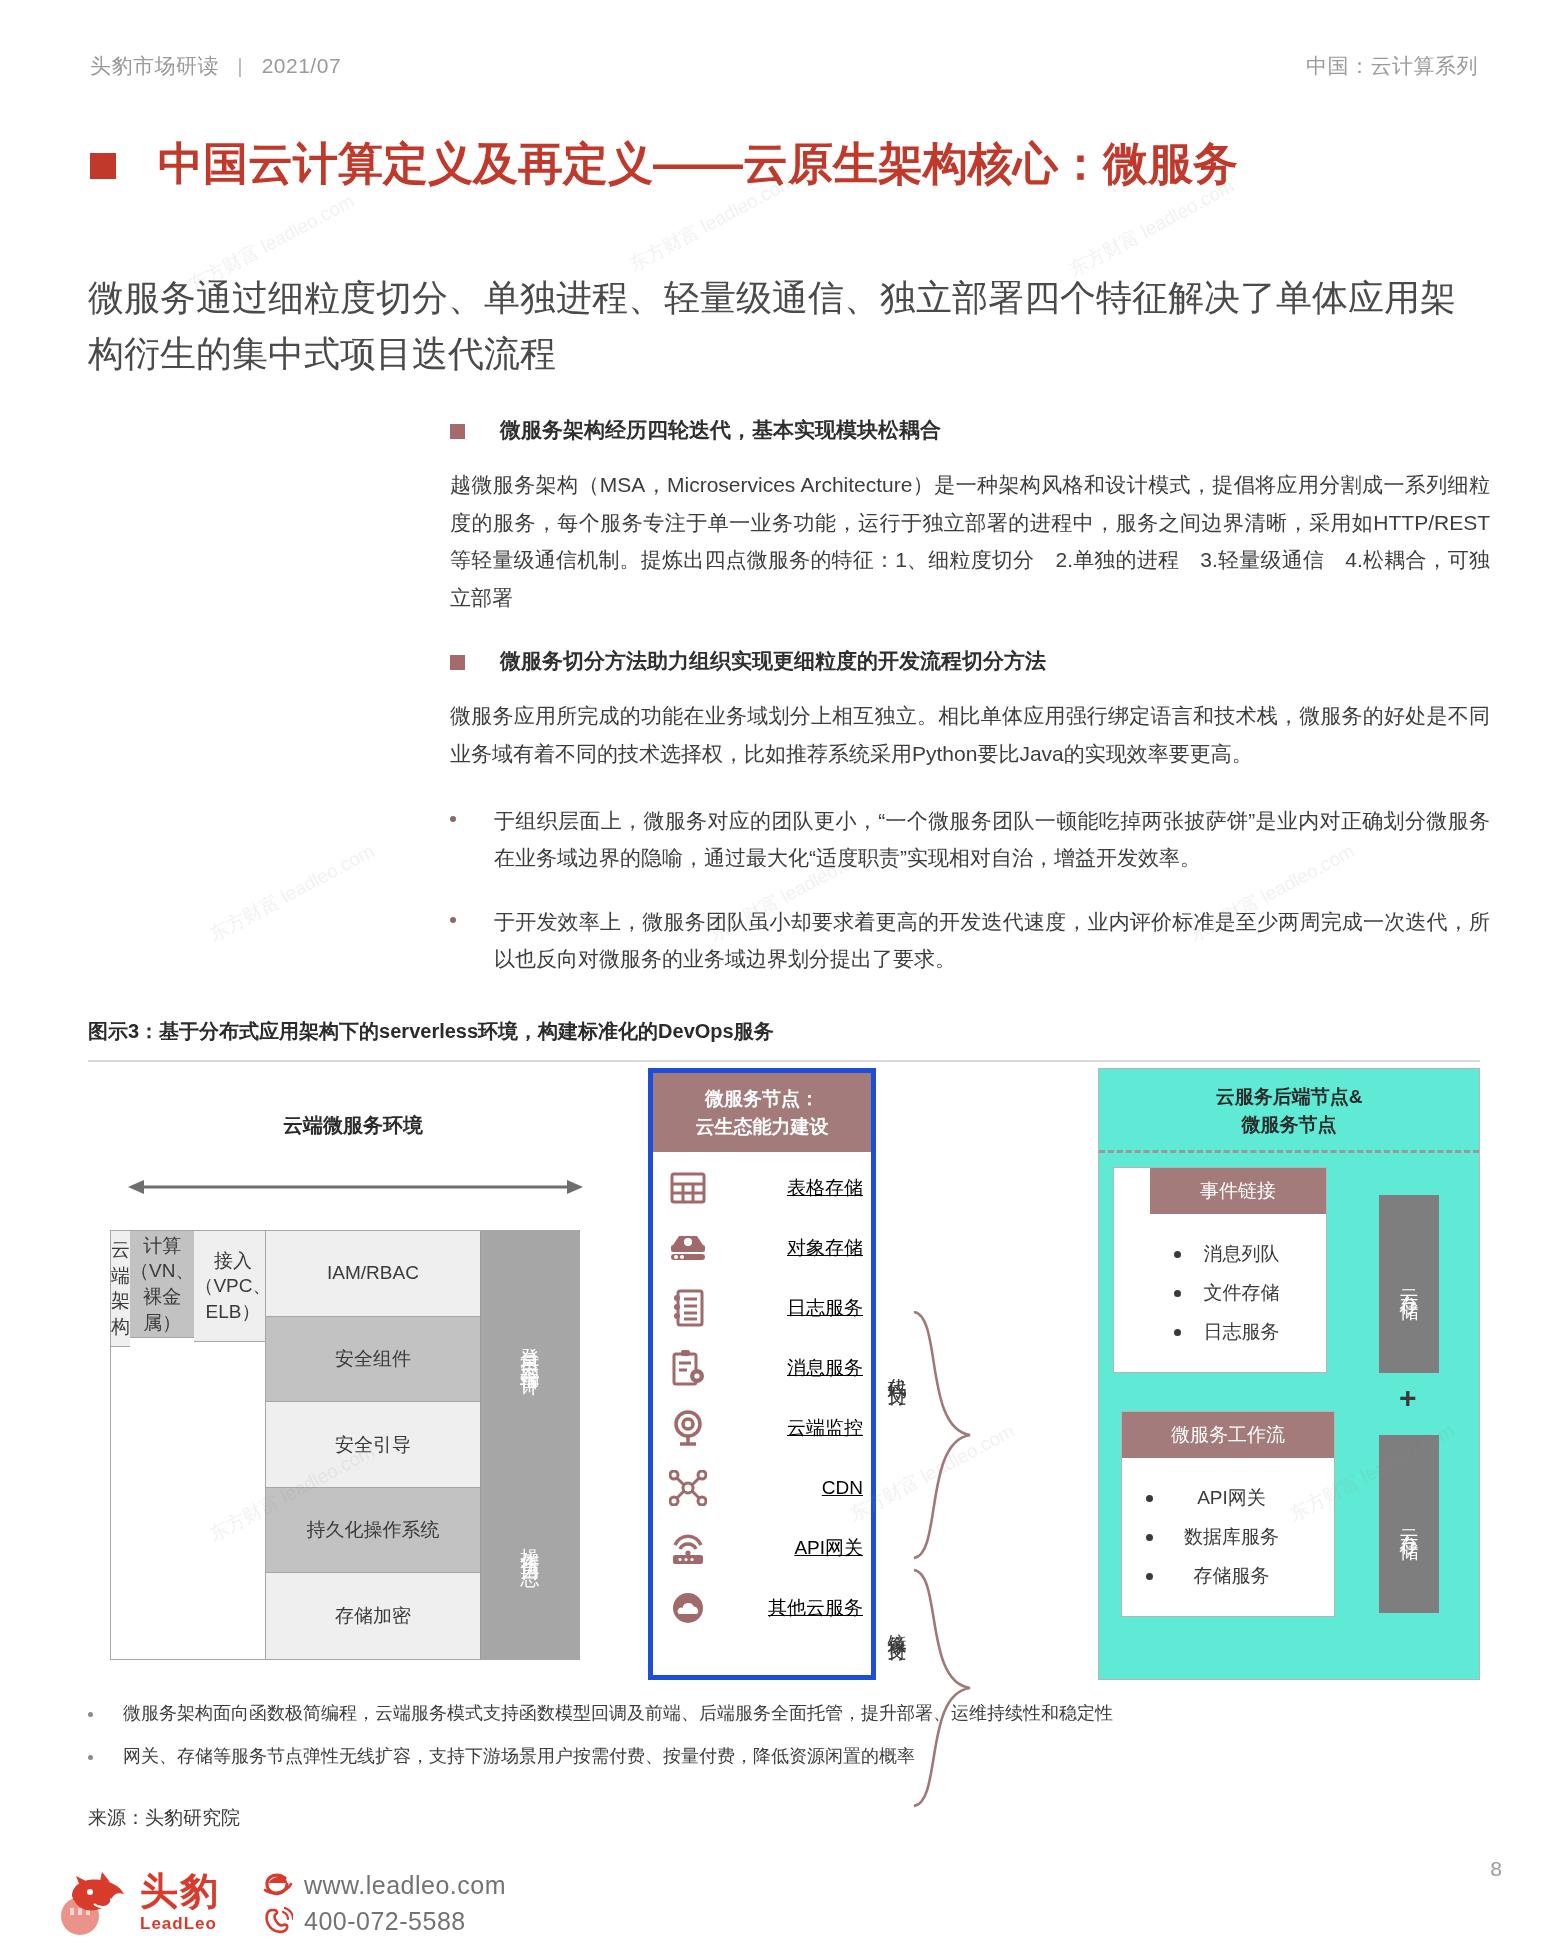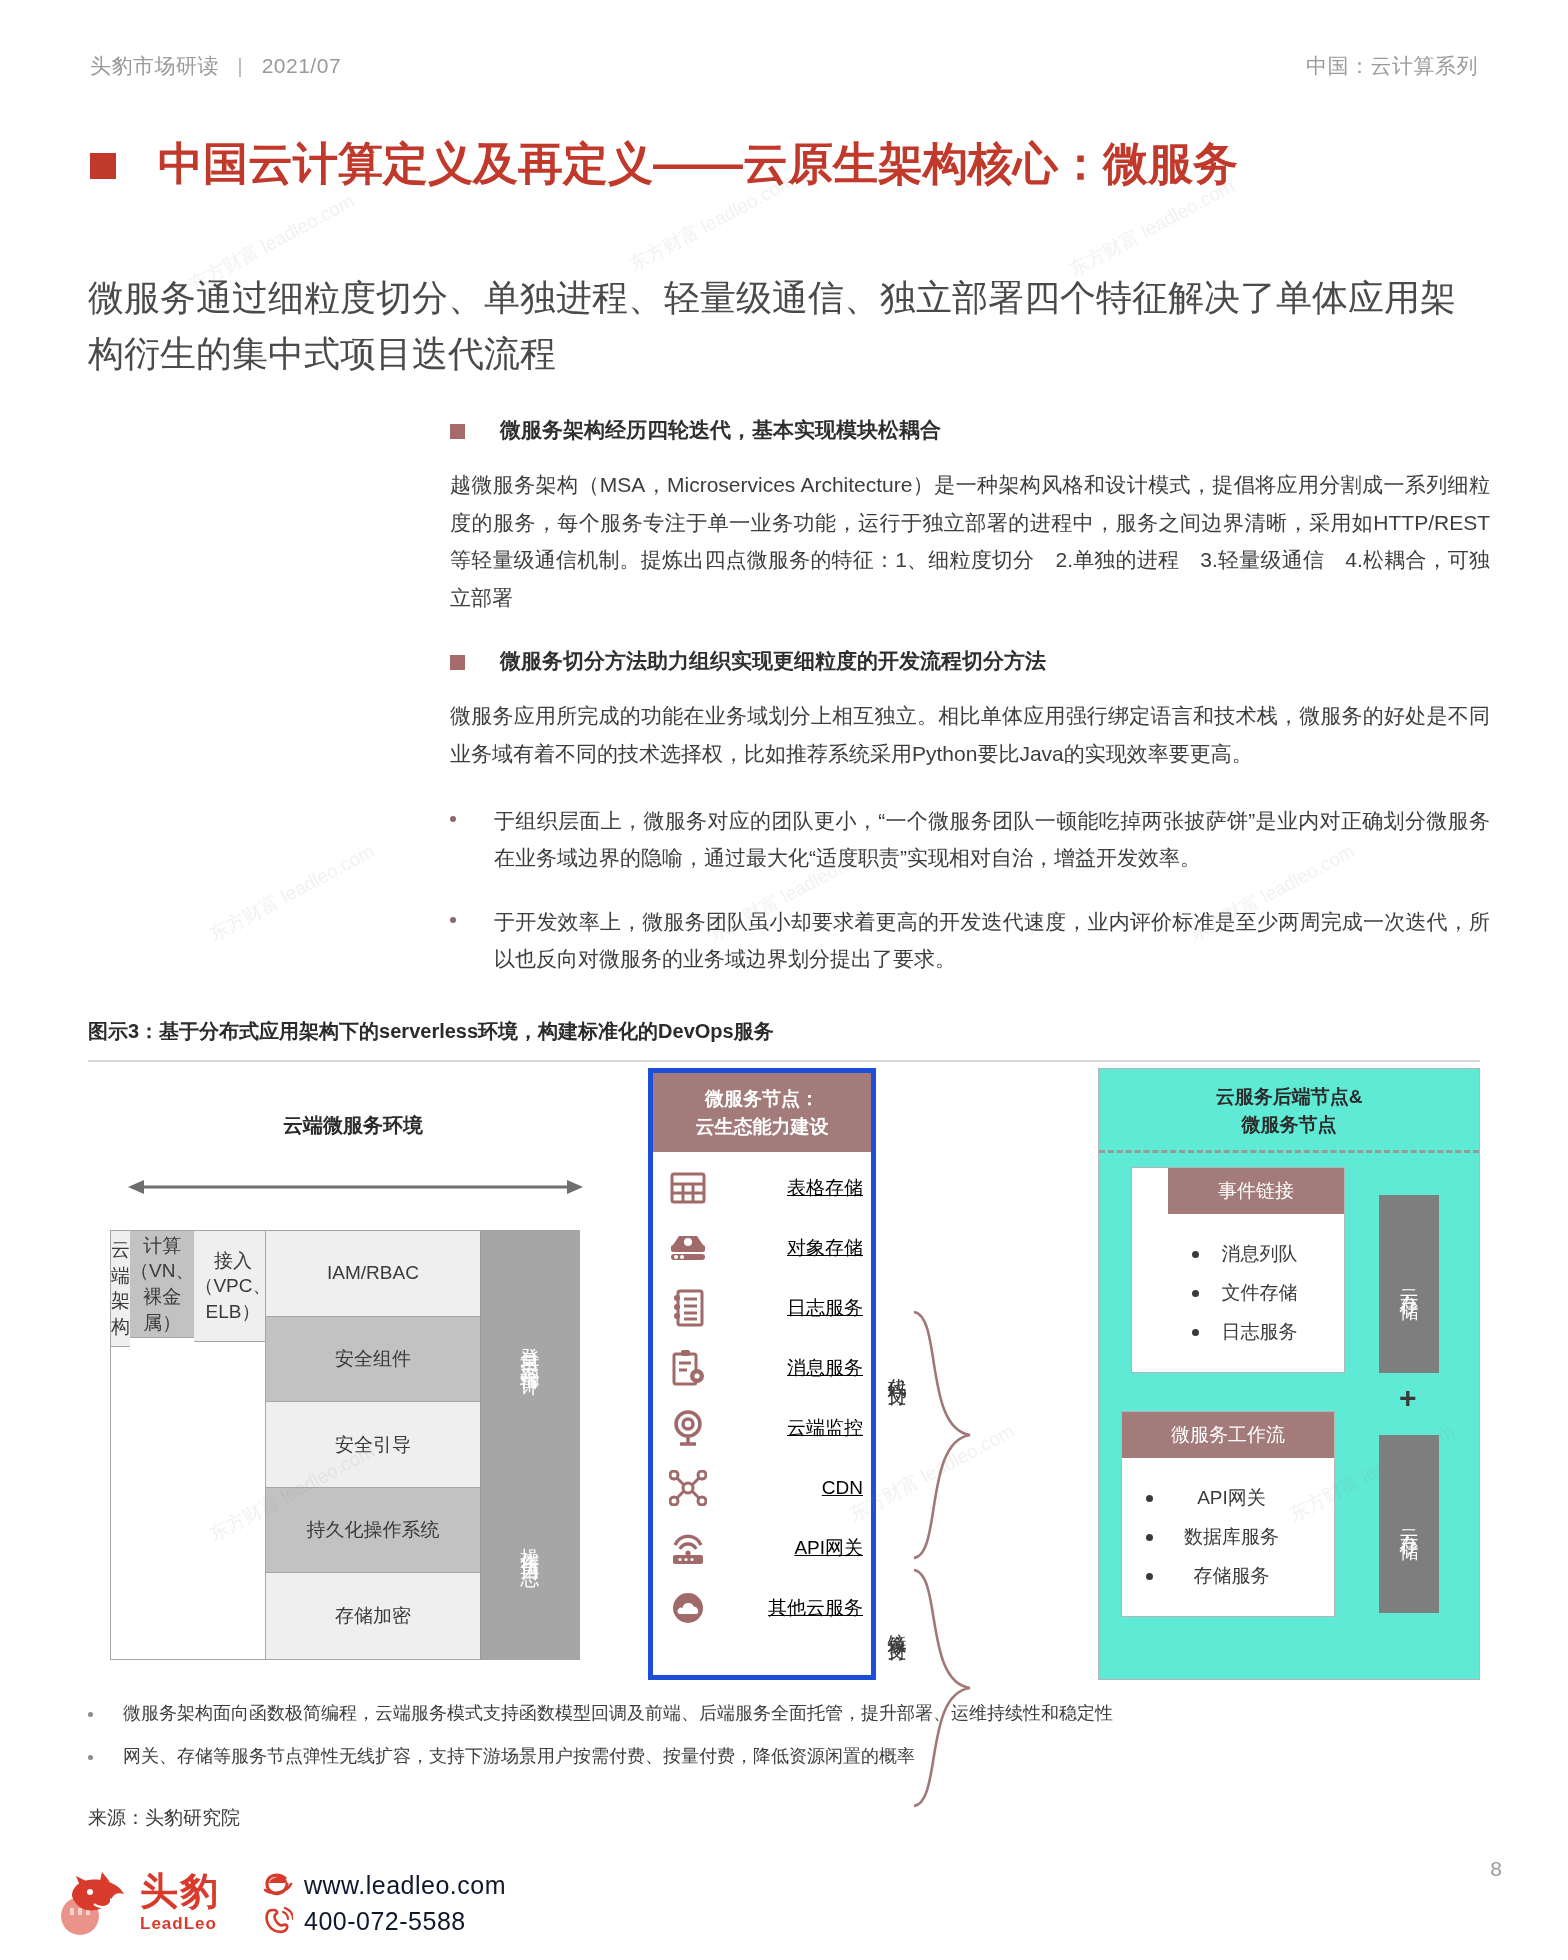--- a/index.html
+++ b/index.html
@@ -95,21 +95,21 @@
 
   
   .footer { position:absolute; left:60px; top:1865px; display:flex; align-items:center; }
   .logo-leopard { width:70px; height:70px; flex:0 0 auto; }
   .logo-word { margin-left:10px; }
   .logo-cn { font-size:38px; font-weight:bold; color:#d83a2b; line-height:1; letter-spacing:2px; }
   .logo-en { font-size:17px; font-weight:bold; color:#d83a2b; letter-spacing:1px; margin-top:4px; }
   .contact { margin-left:42px; }
   .crow { display:flex; align-items:center; margin:4px 0; }
   .cicon { width:32px; height:32px; flex:0 0 auto; color:#d83a2b; display:flex; align-items:center; justify-content:center; }
-  .ctext { font-size:25px; color:#0f172a; margin-left:10px; letter-spacing:.5px; }
+  .ctext { font-size:25px; color:#737373; margin-left:10px; letter-spacing:.5px; }
   .pageno { position:absolute; right:66px; top:1857px; font-size:21px; color:#9a9a9a; }
 
   
   .wm { position:absolute; color:rgba(150,150,150,0.13); font-size:19px; transform:rotate(-28deg); pointer-events:none; white-space:nowrap; }
 </style>
 </head>
 <body>
 
 <div class="page">
 
@@ -328,21 +328,21 @@
     <div class="brace-lbl" style="left:796px; top:540px;">镜像交付</div>
 
     <div class="rp">
       <div class="rp-head">
         <div>云服务后端节点&amp;</div>
         <div>微服务节点</div>
       </div>
       <div class="rp-dash"></div>
       <div class="rp-body">
 
-        <div class="card" style="left:32px; top:14px;padding-left:36px;">
+        <div class="card" style="left:14px; top:14px;padding-left:36px;">
           <div class="card-head">事件链接</div>
           <div class="card-body">
             <div class="card-li">
               <div class="cdot"></div>
               <div class="ctxt">消息列队</div>
             </div>
             <div class="card-li">
               <div class="cdot"></div>
               <div class="ctxt">文件存储</div>
             </div>

